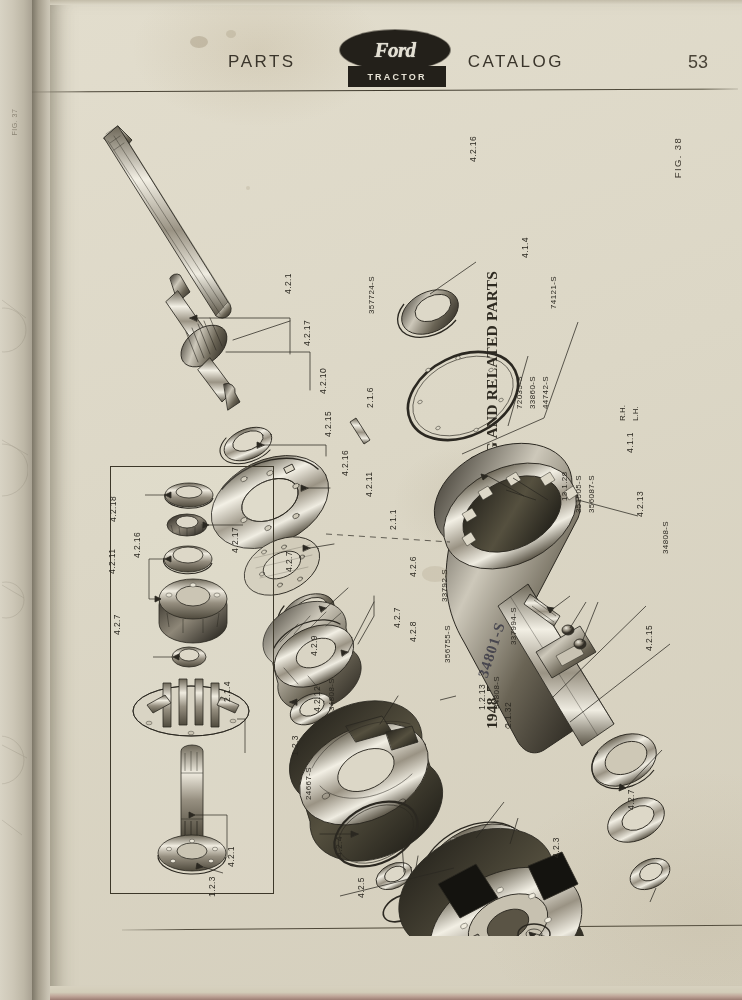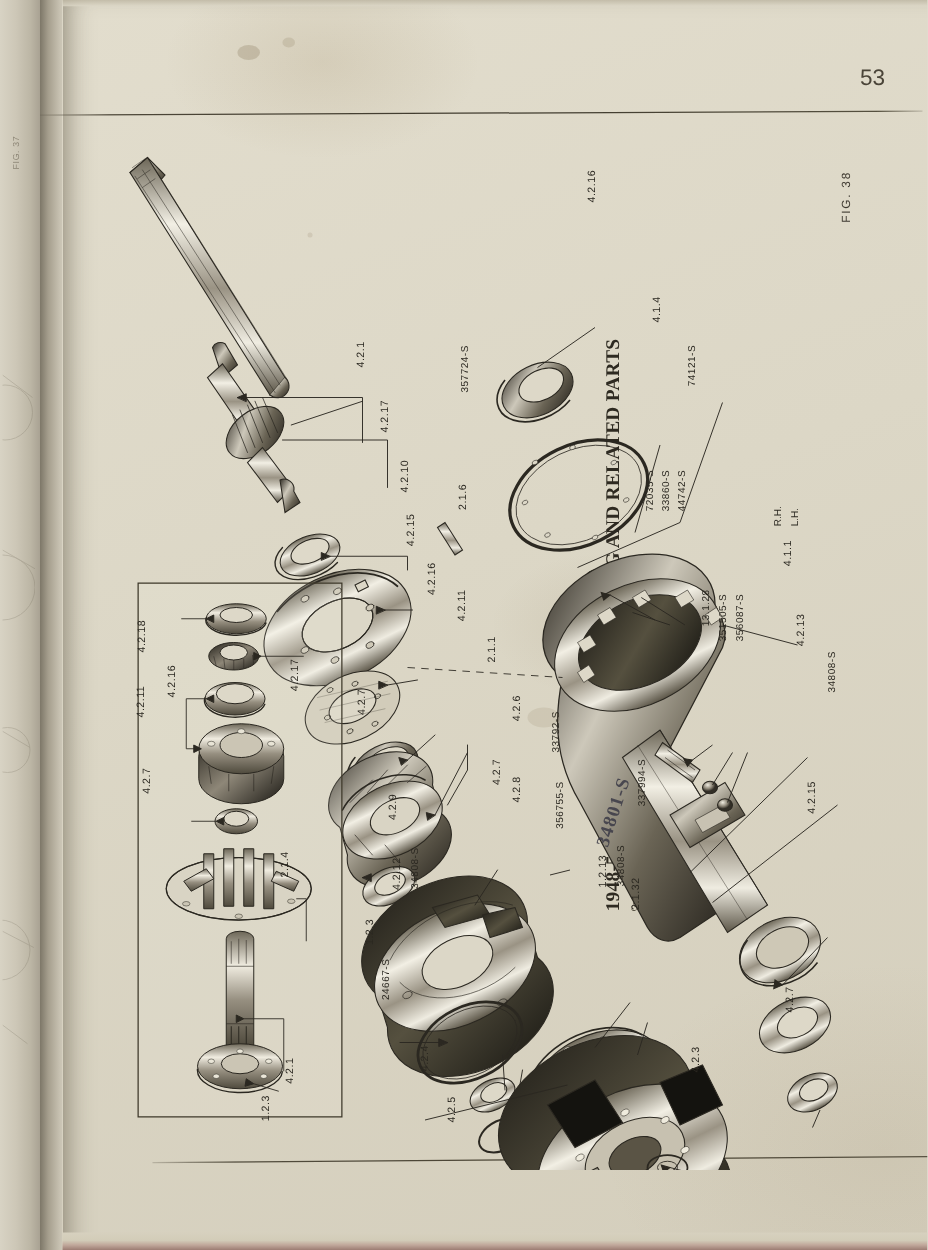--- a/index.html
+++ b/index.html
@@ -116,20 +116,33 @@
       </svg>
     </div>
     <div class="prev-fig">FIG. 37</div>
   </div>
 
   <div class="gutter"></div>
 
   <div class="page">
 
     <div class="header">
+      <div class="hdr-row">
+        <span class="hdr-word">PARTS</span>
+        <span style="width:112px"></span>
+        <span class="hdr-word">CATALOG</span>
+      </div>
+      <div class="logo-wrap">
+        <div class="ford-oval">
+          <span class="ford-script">Ford</span>
+        </div>
+        <div class="tractor-bar">
+          <span class="tractor-text">TRACTOR</span>
+        </div>
+      </div>
       <div class="page-no">53</div>
     </div>
     <div class="hdr-rule"></div>
     <div class="bot-rule"></div>
 
     <div class="vfig">FIG. 38</div>
     <div class="vtitle">
       <div class="vtitle-main">1948-56 REAR AXLE SHAFT, HOUSING AND RELATED PARTS</div>
       <div class="vtitle-sub">Group numbers only shown on illustration. Refer to Part Numbers shown in list of parts.</div>
     </div>

